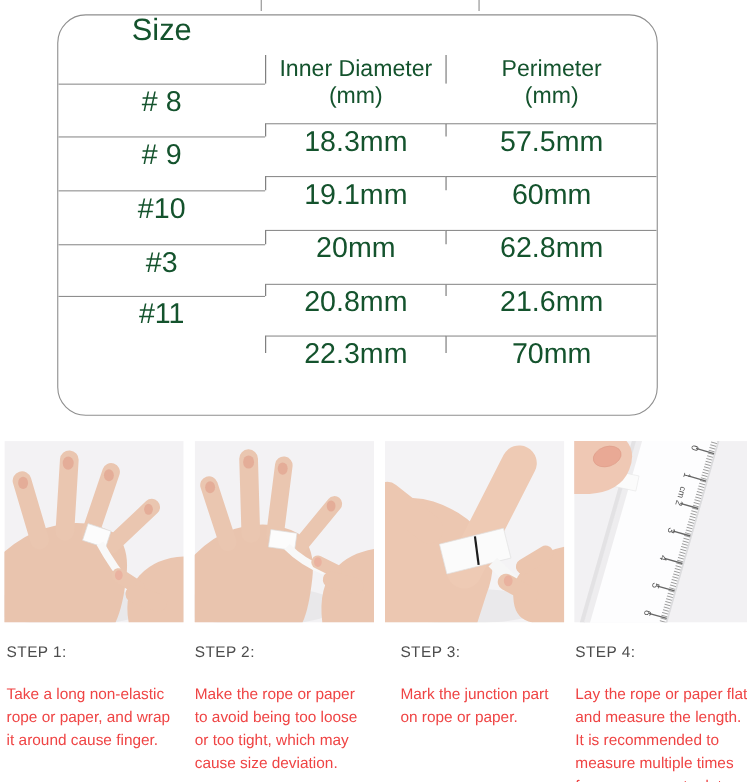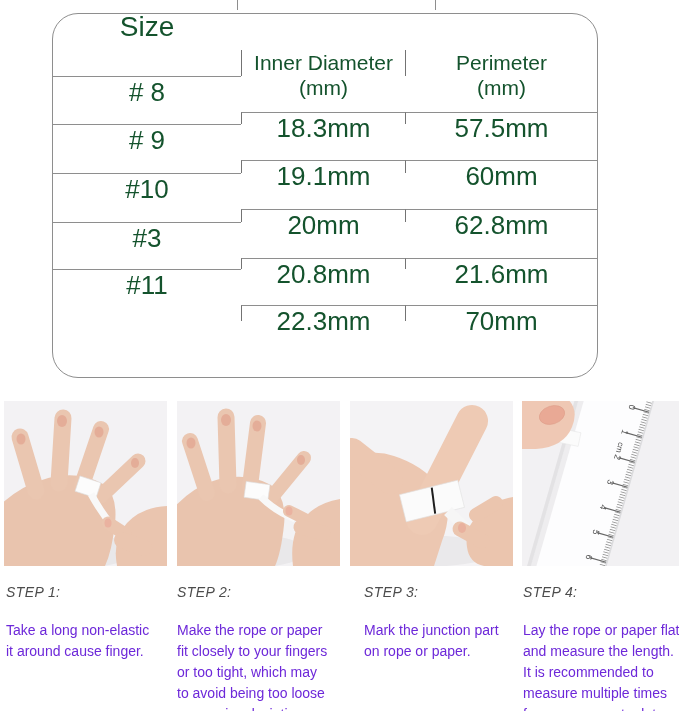--- a/index.html
+++ b/index.html
@@ -42,25 +42,25 @@
   .ruler-num{font-family:"Liberation Sans",sans-serif;font-size:9px;fill:#555;}
   .ruler-unit{font-family:"Liberation Sans",sans-serif;font-size:8px;fill:#555;}
 
   
   .step-col{position:absolute;top:584px;}
   .step-col.s1{left:6px;}
   .step-col.s2{left:177px;}
   .step-col.s3{left:364px;}
   .step-col.s4{left:523px;}
   .step-heading{
-    font-size:14px;color:#4c4c4c;letter-spacing:.4px;height:17px;font-style:italic;
+    font-size:14px;color:#4c4c4c;letter-spacing:.4px;height:17px;
   }
   .step-body{margin-top:19px;}
   .step-line{
-    font-size:14px;line-height:21px;color:#6d28d9;white-space:nowrap;
+    font-size:14px;line-height:21px;color:#ef4444;white-space:nowrap;
   }
 </style>
 </head>
 <body>
 
 <div class="tick t1"></div>
 <div class="tick t2"></div>
 
 <div class="size-table">
   <div class="cell th size-th">
@@ -201,31 +201,31 @@
     </g>
     <path d="M -5 -5 L 42 -5 Q 58 6 50 26 Q 42 46 14 48 L -5 48 Z" fill="#efc8b4"></path>
     <ellipse transform="translate(30,14) rotate(-18)" rx="13" ry="9" fill="#e9a995" stroke="#dd9a86" stroke-width="0.5"></ellipse>
   </svg>
 </div>
 
 <div class="step-col s1">
   <div class="step-heading">STEP 1:</div>
   <div class="step-body">
     <div class="step-line">Take a long non-elastic</div>
+    <div class="step-line">rope or paper, and wrap</div>
     <div class="step-line">it around cause finger.</div>
   </div>
 </div>
 
 <div class="step-col s2">
   <div class="step-heading">STEP 2:</div>
   <div class="step-body">
     <div class="step-line">Make the rope or paper</div>
-    <div class="step-line">fit closely to your fingers</div>
+    <div class="step-line">to avoid being too loose</div>
     <div class="step-line">or too tight, which may</div>
-    <div class="step-line">to avoid being too loose</div>
     <div class="step-line">cause size deviation.</div>
   </div>
 </div>
 
 <div class="step-col s3">
   <div class="step-heading">STEP 3:</div>
   <div class="step-body">
     <div class="step-line">Mark the junction part</div>
     <div class="step-line">on rope or paper.</div>
   </div>

